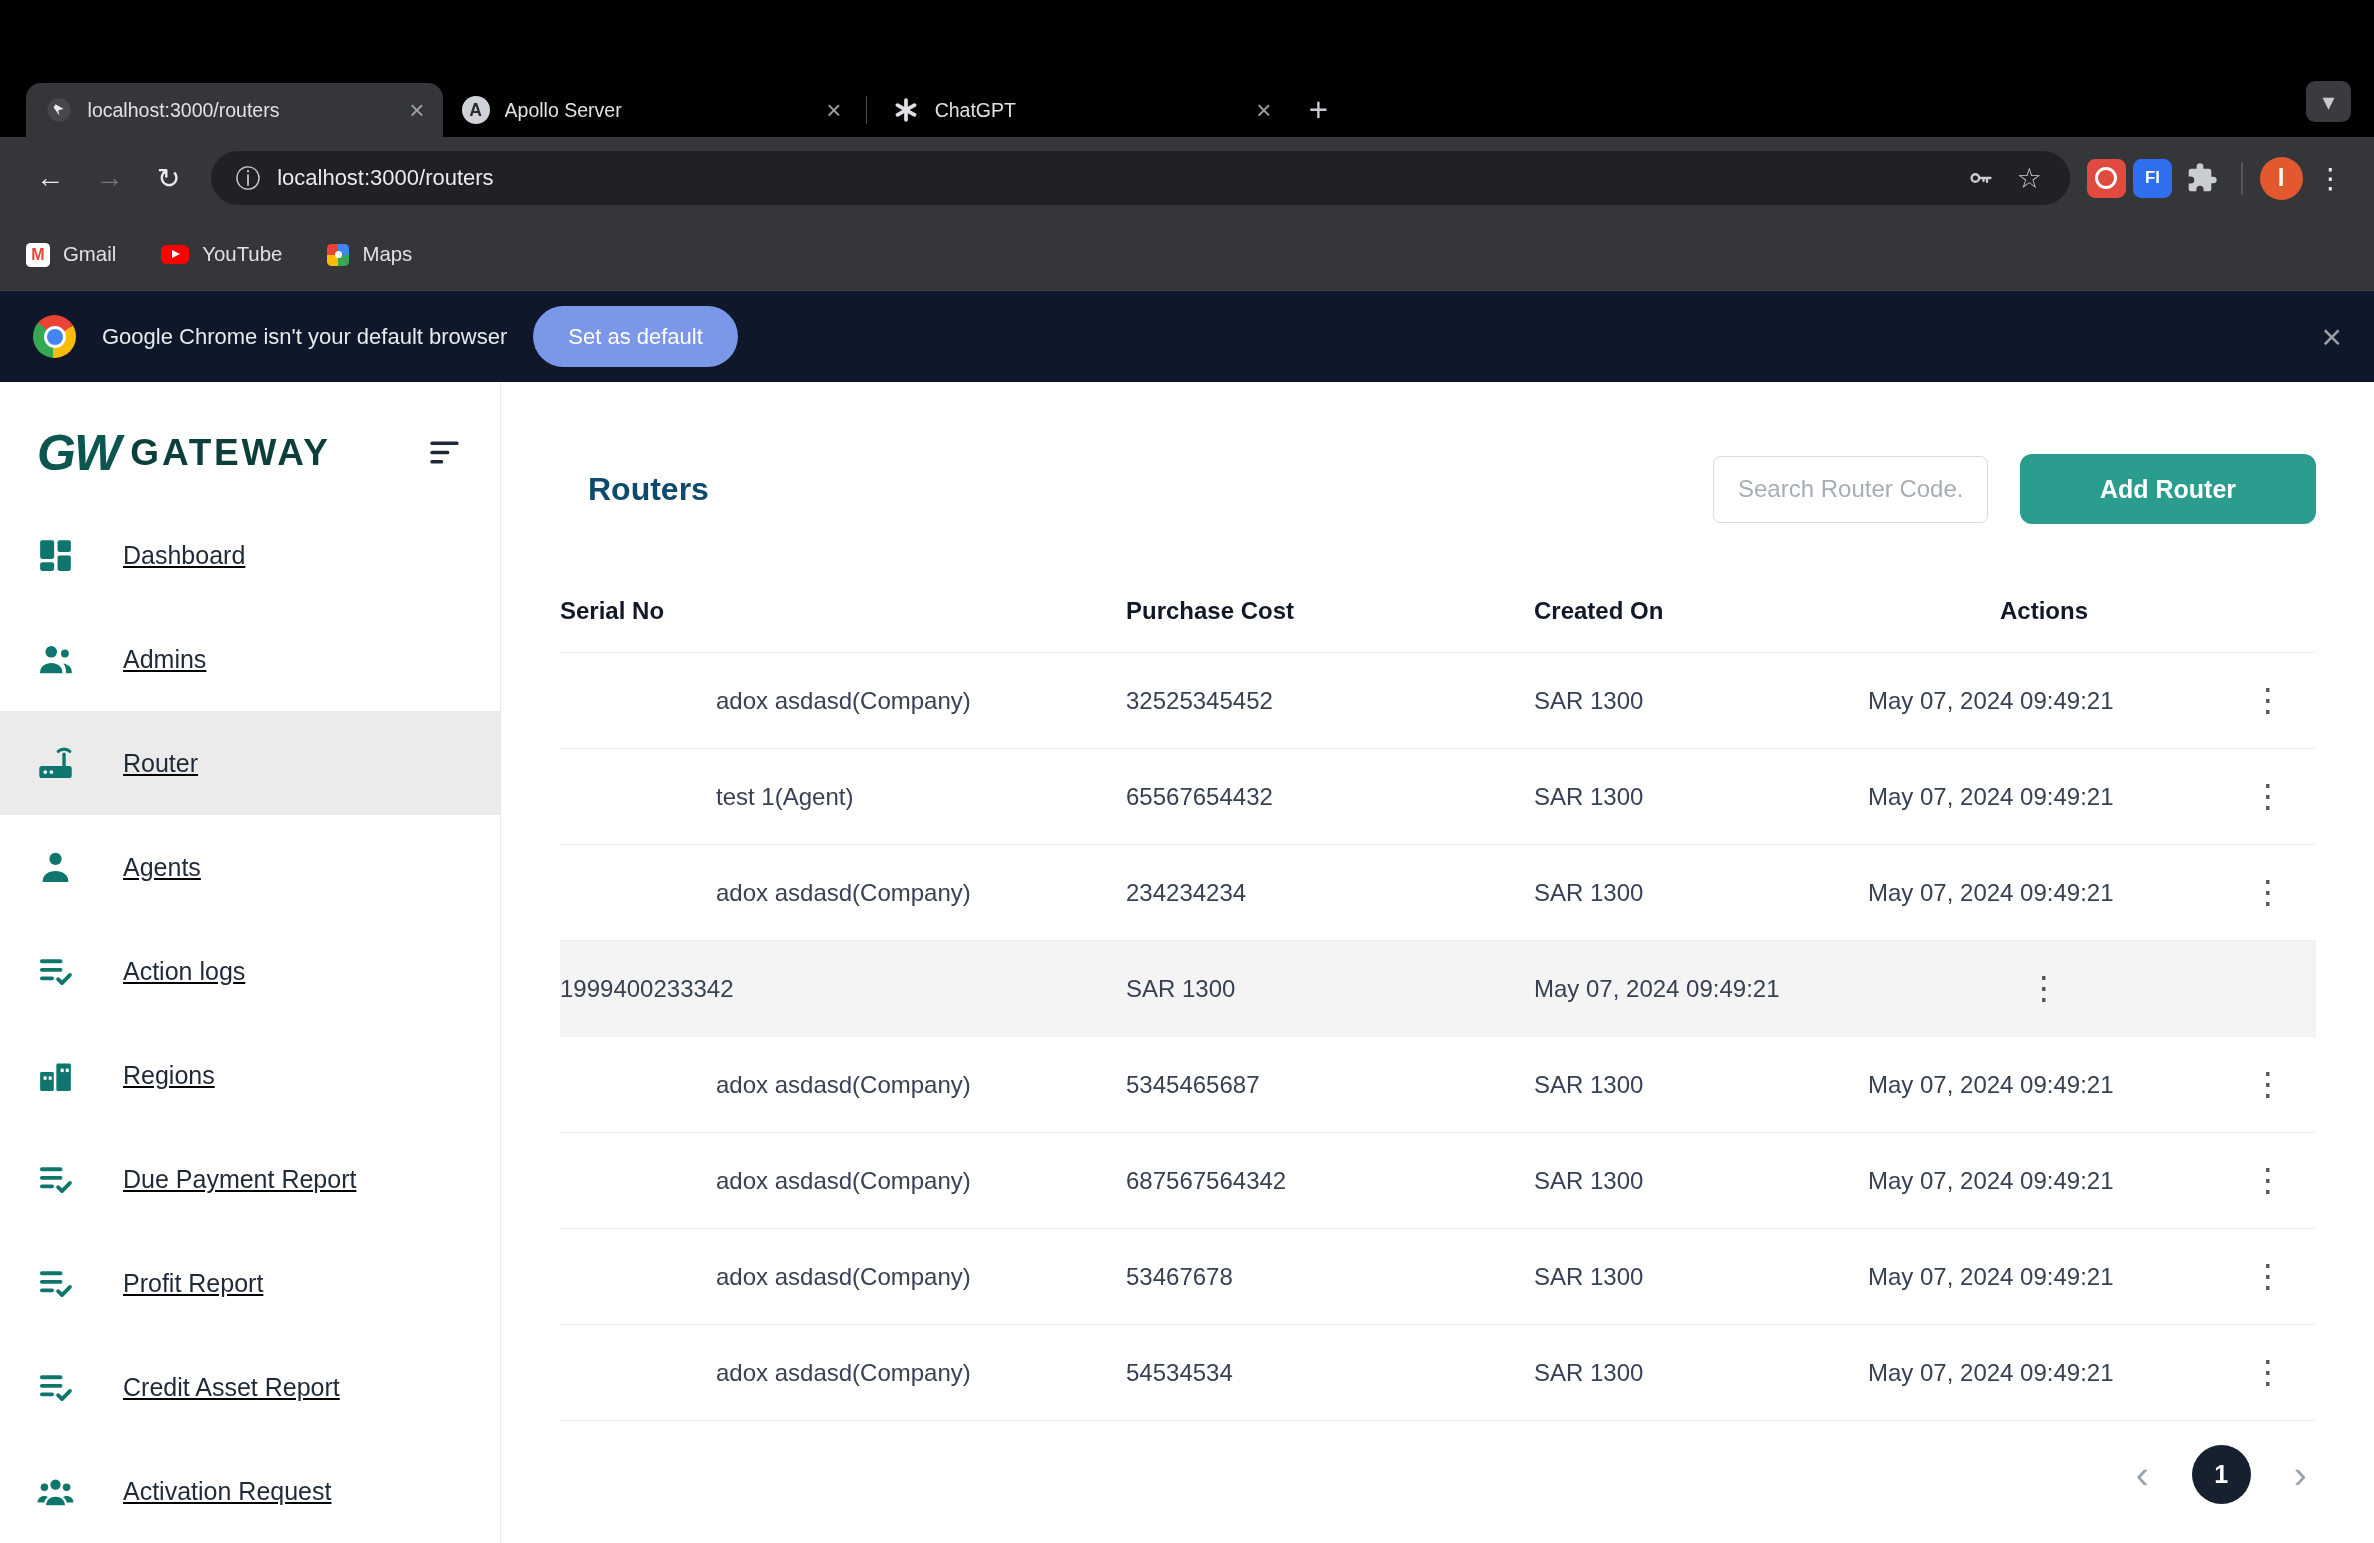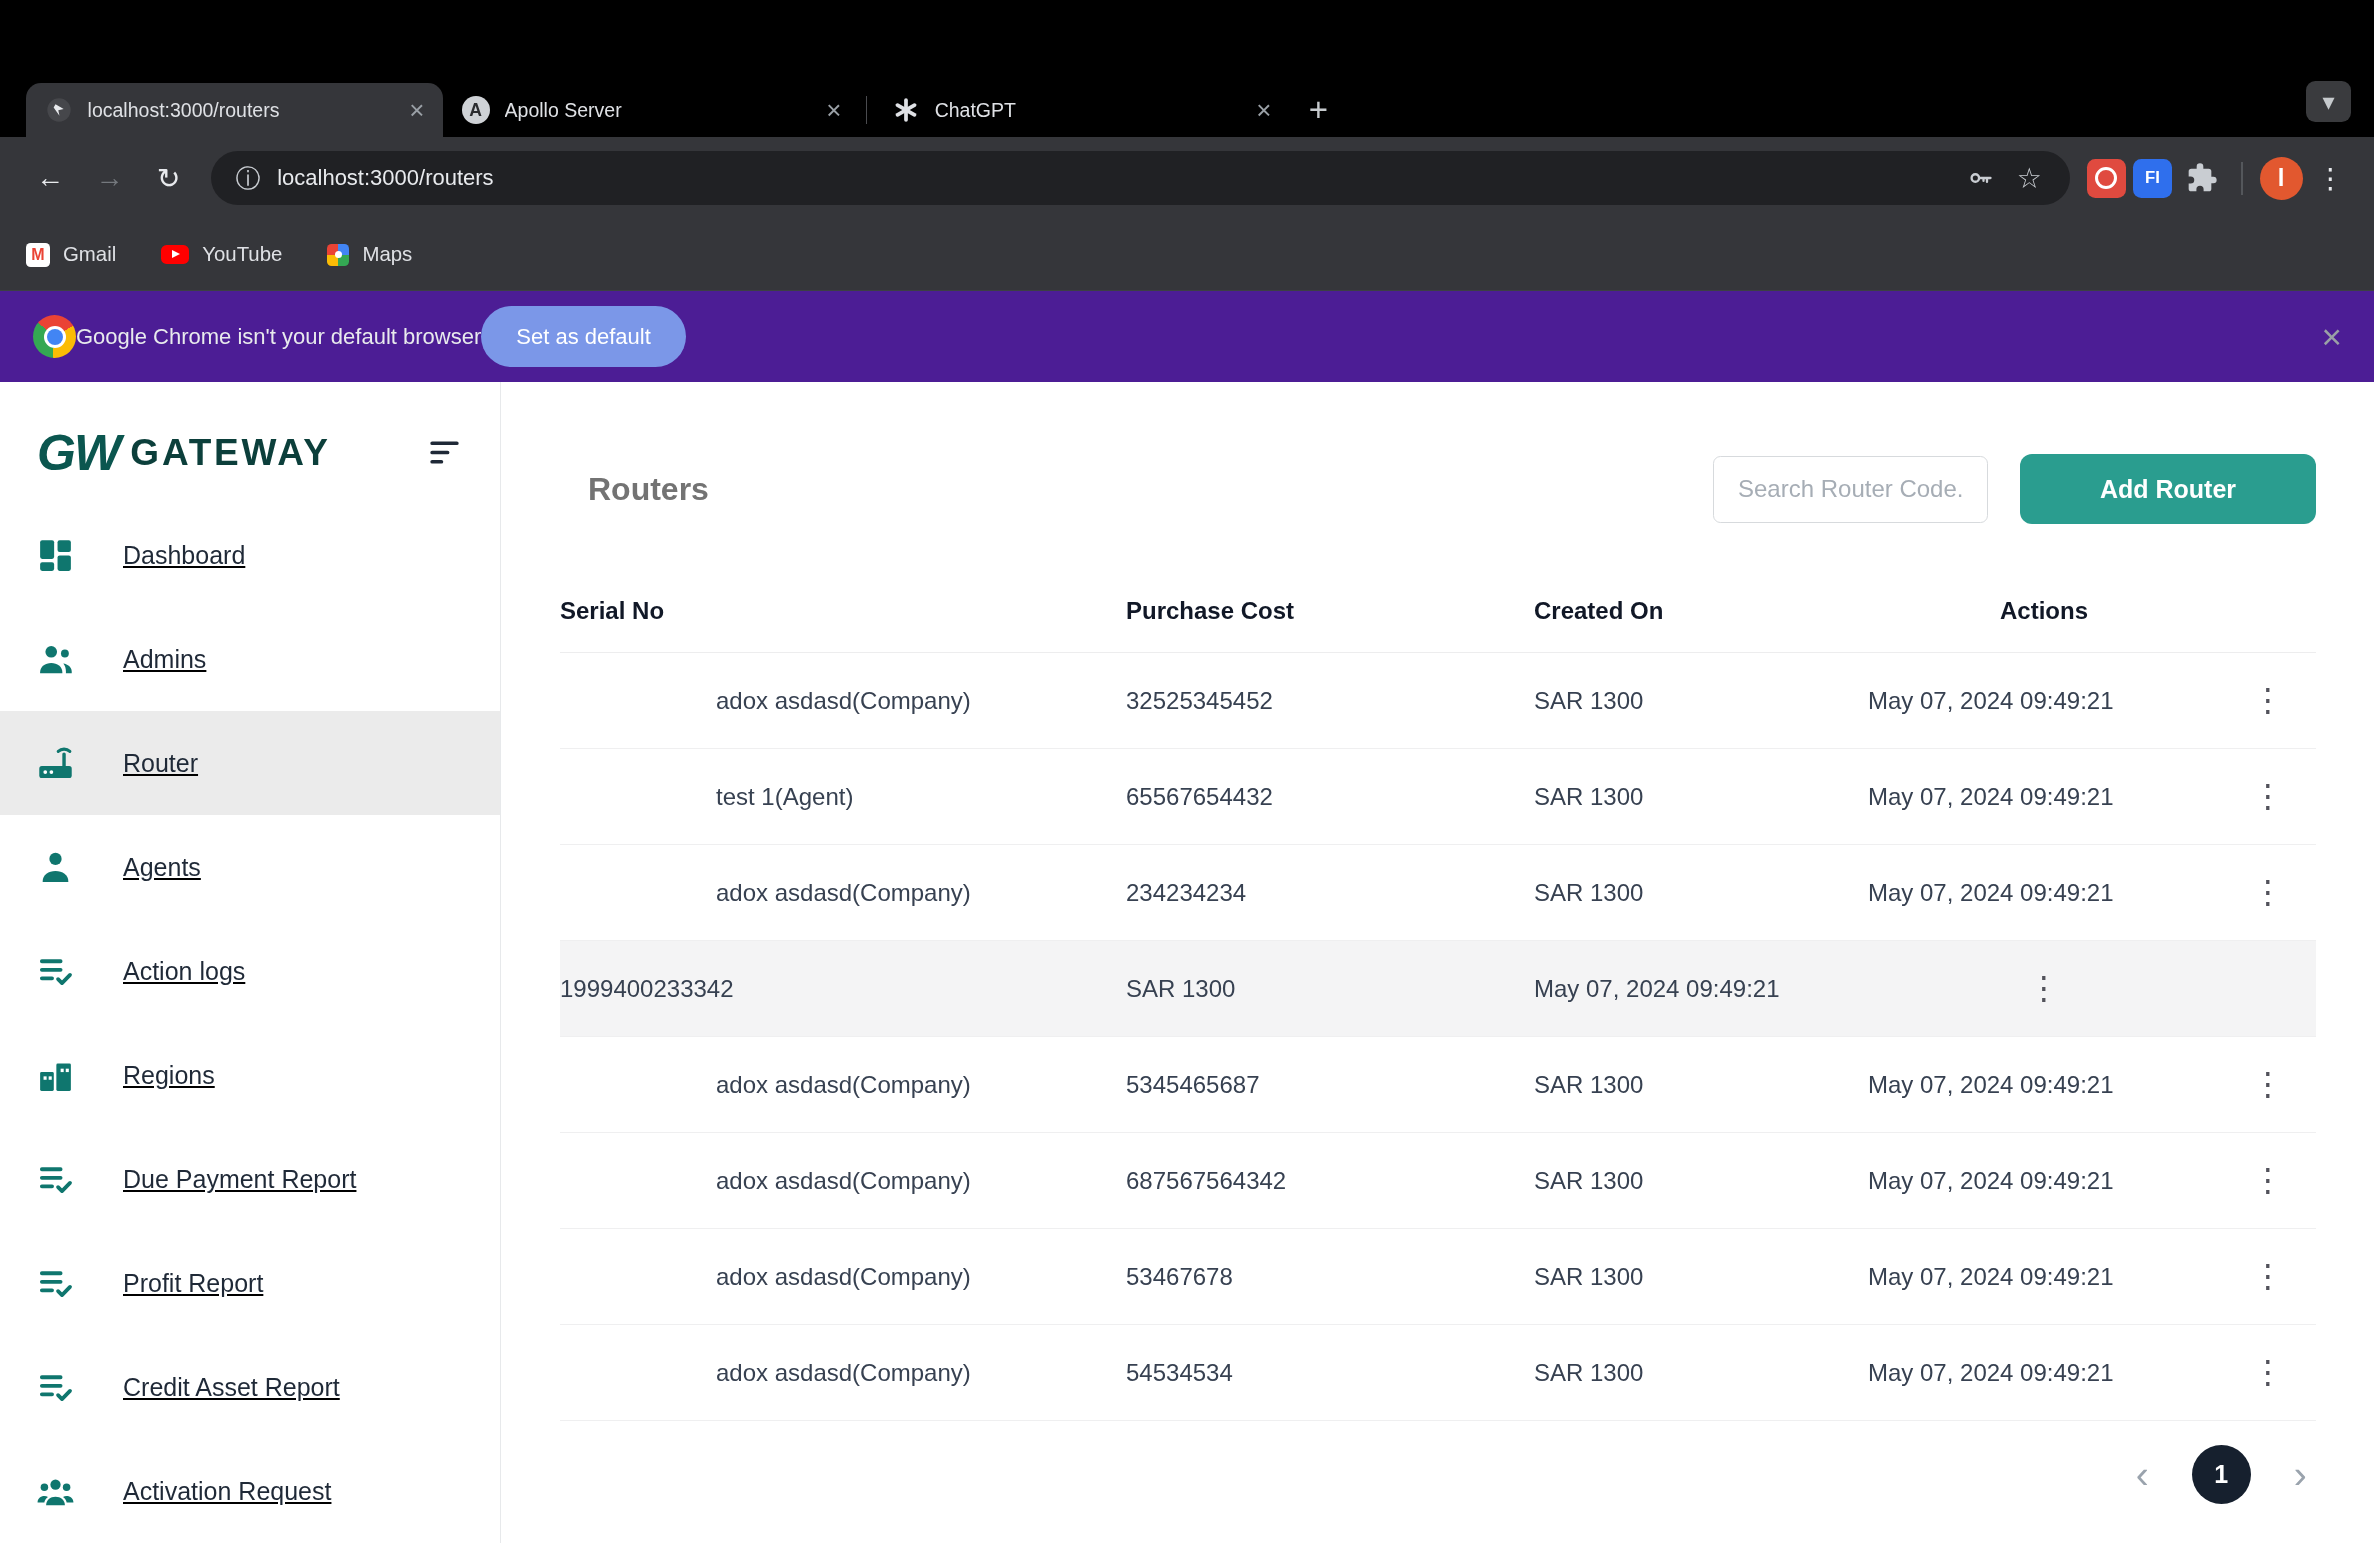--- a/index.html
+++ b/index.html
@@ -40,21 +40,21 @@
   .kebab { font-size:28px; color:#e8eaed; width:41px; text-align:center; cursor:pointer; flex:none; }
 
   .bookmarksbar { height:71px; background:#35363a; flex:none; display:flex; align-items:center; padding:0 26px; gap:45px; }
   .bookmark { display:flex; align-items:center; gap:13px; color:#dfe1e5; font-size:20.4px; cursor:pointer; }
   .gmail-icon { width:24px; height:24px; border-radius:4.6px; background:#fff; color:#ea4335; font-weight:800; font-size:16px; display:flex; align-items:center; justify-content:center; }
   .yt-icon { width:28px; height:19.5px; border-radius:5.6px; background:#f00; position:relative; }
   .yt-icon::after { content:""; position:absolute; left:11px; top:5.1px; border-left:8.3px solid #fff; border-top:4.6px solid transparent; border-bottom:4.6px solid transparent; }
   .maps-icon { width:22px; height:22px; border-radius:4.6px; background:conic-gradient(#4285f4 0 25%, #34a853 0 50%, #fbbc05 0 75%, #ea4335 0 100%); position:relative; }
   .maps-icon::after { content:""; position:absolute; left:7.4px; top:7.4px; width:7.4px; height:7.4px; border-radius:50%; background:#fff; }
 
-  .banner { height:92px; background:#4c1d95; border-top:0.9px solid #3c4043; flex:none; display:flex; align-items:center; padding:0 33px; }
+  .banner { height:92px; background:#0f172a; border-top:0.9px solid #3c4043; flex:none; display:flex; align-items:center; padding:0 33px; gap:26px; }
   .chrome-logo { width:43px; height:43px; border-radius:50%; background:conic-gradient(from -50deg, #ea4335 0deg 110deg, #fbbc05 110deg 235deg, #34a853 235deg 360deg); position:relative; flex:none; }
   .chrome-logo::before { content:""; position:absolute; left:50%; top:50%; transform:translate(-50%,-50%); width:22px; height:22px; border-radius:50%; background:#fff; }
   .chrome-logo::after { content:""; position:absolute; left:50%; top:50%; transform:translate(-50%,-50%); width:16px; height:16px; border-radius:50%; background:#4285f4; }
   .banner-msg { color:#e8eaed; font-size:22px; }
   .banner-btn { height:61px; padding:16px 35px; border:none; border-radius:31px; background:#7b97e8; color:#fff; font-size:22px; font-weight:500; font-family:inherit; cursor:pointer; }
   .banner-close { margin-left:auto; color:#9aa0a6; font-size:35px; line-height:1; cursor:pointer; }
 
   
   .content { flex:1; background:#fff; display:flex; min-height:0; }
 
@@ -66,21 +66,21 @@
   .logo-sort svg { width:37px; height:37px; }
   .nav { margin-top:13px; display:flex; flex-direction:column; }
   .nav-item { height:104px; display:flex; align-items:center; padding-left:33px; gap:45px; cursor:pointer;text-decoration:underline; }
   .nav-item.active { background:#ebebeb; }
   .nav-icon { width:45px; height:45px; flex:none; display:flex; align-items:center; justify-content:center; }
   .nav-icon svg { width:41px; height:41px; }
   .nav-label { font-size:25px; font-weight:500; color:#1f2937; }
 
   .main { flex:1; padding:0 59px; display:flex; flex-direction:column; min-width:0; }
   .page-header { margin-top:72px; display:flex; align-items:center; }
-  .page-title { font-size:32px; font-weight:700; color:#737373; margin-left:28px; }
+  .page-title { font-size:32px; font-weight:700; color:#0c4a6e; margin-left:28px; }
   .search-input { margin-left:auto; width:275px; height:67px; border:1.9px solid #d7dadd; border-radius:7.4px; padding:0 24px; font-size:24px; color:#374151; font-family:inherit; outline:none; background:#fff; }
   .search-input::placeholder { color:#a6adb5; }
   .add-btn { margin-left:32px; width:296px; height:70px; border:none; border-radius:12px; background:#2a9d8f; color:#fff; font-size:25px; font-weight:700; font-family:inherit; cursor:pointer; }
 
   .table { margin-top:46px; }
   .trow, .thead { display:grid; grid-template-columns:566px 408px 334px 352px 1fr; align-items:center; }
   .thead { height:83px; border-bottom:0.9px solid #ededee; }
   .thead > div { font-size:24px; font-weight:700; color:#111827; }
   .trow { height:96px; border-bottom:0.9px solid #efeff0; }
   .trow.hl { background:#f4f4f5; }

